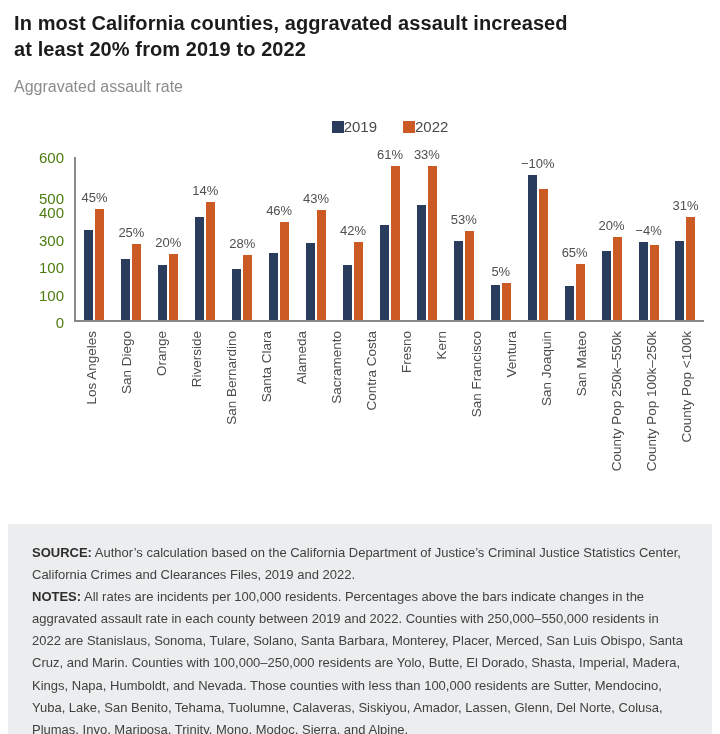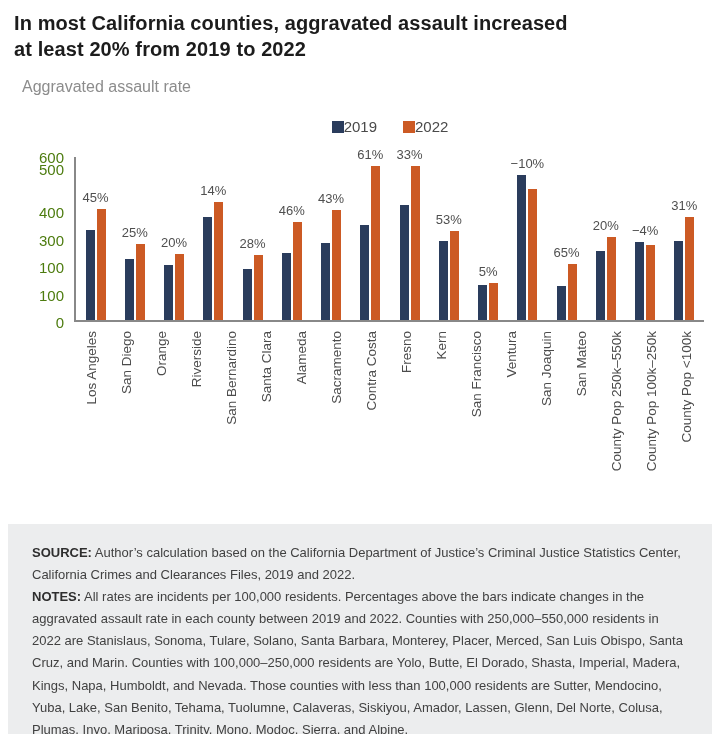--- a/index.html
+++ b/index.html
@@ -12,21 +12,21 @@
   }
   .page { width:720px; height:734px; padding-top:10px; }
 
   .title {
     padding-left:14px;
     font-size:20px; font-weight:700; line-height:1.3;
     color:#1c1c1c; letter-spacing:0.1px;
   }
   .subtitle {
     padding-left:14px; margin-top:16px;
-    font-size:16px; color:#8c8c8c;margin-left:8px;
+    font-size:16px; color:#8c8c8c;
   }
 
   .legend {
     margin-top:22px; padding-left:60px;
     display:flex; justify-content:center; gap:26px;
     font-size:15px; color:#4a4a4a;
   }
   .legend-item { display:flex; align-items:center; }
   .swatch { width:12px; height:12px; display:inline-block; }
 
@@ -95,21 +95,21 @@
     </span>
   </div>
 
   <div class="chart-row">
     <div class="yaxis" id="yaxis">
         <span class="ytick" style="top: 158px;">0</span>
         <span class="ytick" style="top: 130.5px;">100</span>
         <span class="ytick" style="top: 103px;">100</span>
         <span class="ytick" style="top: 75.5px;">300</span>
         <span class="ytick" style="top: 48px;">400</span>
-        <span class="ytick" style="top: 5px;">500</span>
+        <span class="ytick" style="top: 34px;">500</span>
         <span class="ytick" style="top: -7px;">600</span>
       </div>
     <div class="plot-area">
       <div class="plot" id="plot">
           <div class="group">
             <div class="pair">
               <div class="bar" style="height: 90.2px; background: rgb(42, 60, 92);"></div>
               <div class="bar" style="height: 110.825px; background: rgb(204, 90, 36);"></div>
             </div>
             <span class="pct" style="bottom: 115.825px;">45%</span>
@@ -151,20 +151,27 @@
           </div>
           <div class="group">
             <div class="pair">
               <div class="bar" style="height: 76.725px; background: rgb(42, 60, 92);"></div>
               <div class="bar" style="height: 109.725px; background: rgb(204, 90, 36);"></div>
             </div>
             <span class="pct" style="bottom: 114.725px;">43%</span>
           </div>
           <div class="group">
             <div class="pair">
+              <div class="bar" style="height: 55px; background: rgb(42, 60, 92);"></div>
+              <div class="bar" style="height: 78.1px; background: rgb(204, 90, 36);"></div>
+            </div>
+            <span class="pct" style="bottom: 83.1px;">42%</span>
+          </div>
+          <div class="group">
+            <div class="pair">
               <div class="bar" style="height: 95.425px; background: rgb(42, 60, 92);"></div>
               <div class="bar" style="height: 153.725px; background: rgb(204, 90, 36);"></div>
             </div>
             <span class="pct" style="bottom: 158.725px;">61%</span>
           </div>
           <div class="group">
             <div class="pair">
               <div class="bar" style="height: 115.5px; background: rgb(42, 60, 92);"></div>
               <div class="bar" style="height: 153.725px; background: rgb(204, 90, 36);"></div>
             </div>

